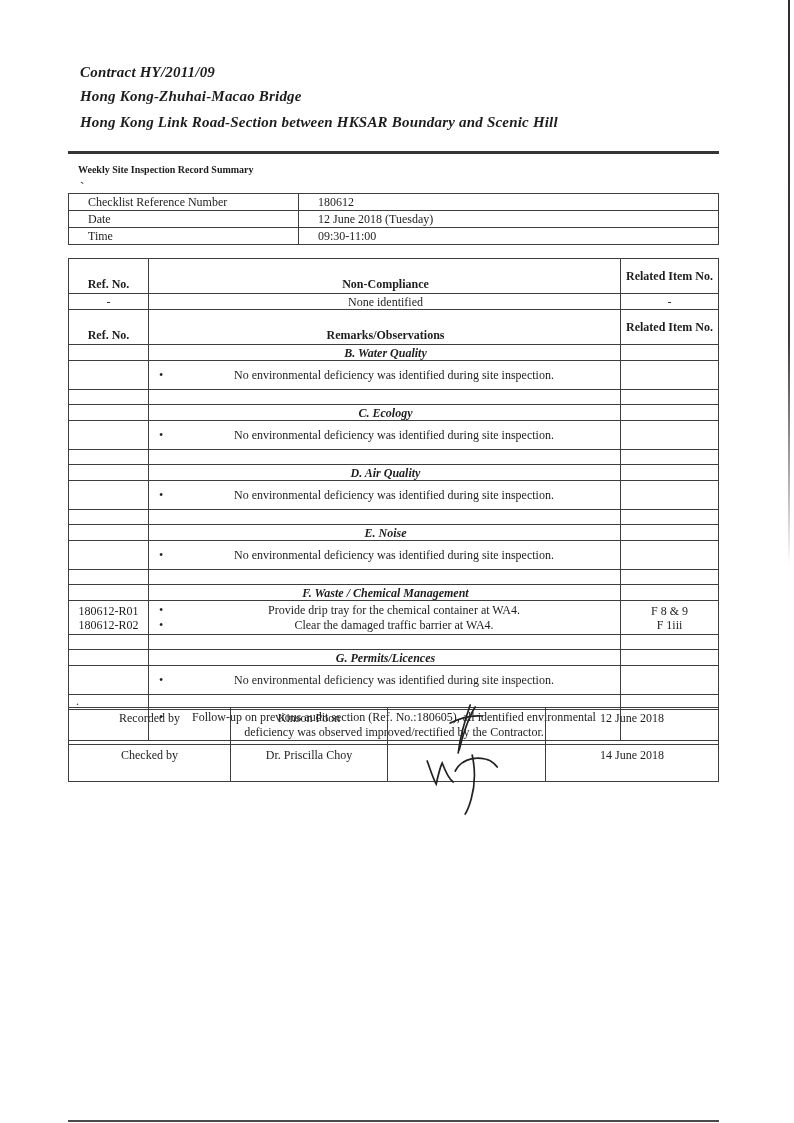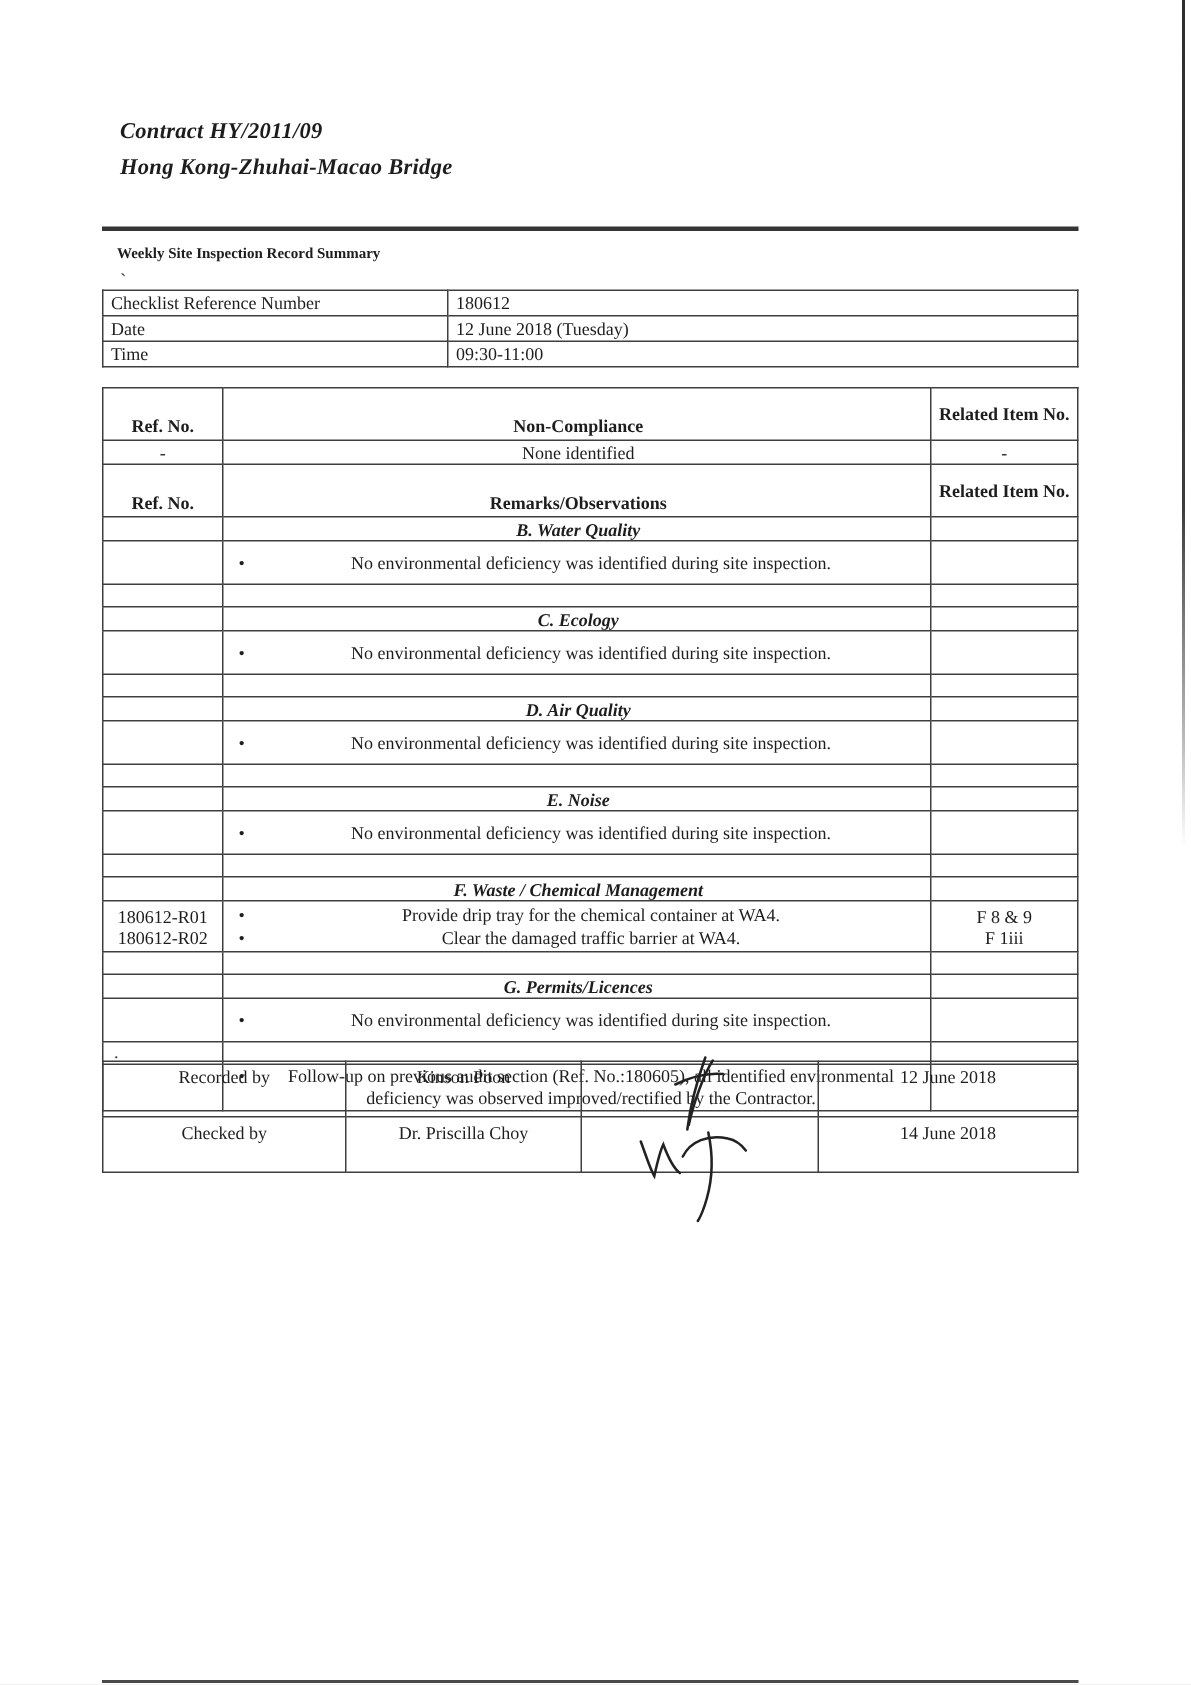--- a/index.html
+++ b/index.html
@@ -15,35 +15,35 @@
     margin: 0 auto;
   }
   
   .scan-edge {
     position: absolute;
     top: 0; left: 788px;
     width: 2px; height: 565px;
     background: linear-gradient(to bottom, #2e2e2e 0%, #3c3c3c 60%, rgba(70,70,70,0.35) 88%, rgba(70,70,70,0) 100%);
   }
   
-  .doc-header { position: absolute; top: 80px; left: 80px; }
+  .doc-header { position: absolute; top: 64px; left: 80px; }
   .contract-line { font-size: 15px; font-weight: bold; font-style: italic; letter-spacing: 0.2px; }
   .proj-line1 { margin-top: 7px; font-size: 15px; font-weight: bold; font-style: italic; letter-spacing: 0.2px; }
   .proj-line2 { margin-top: 9px;  font-size: 15px; font-weight: bold; font-style: italic; letter-spacing: 0.2px; }
   .header-rule { position: absolute; top: 151px; left: 68px; width: 651px; height: 3px; background: #353535; }
   .record-title { position: absolute; top: 164px; left: 78px; font-size: 10px; font-weight: bold; }
   .subtitle-tick { position: absolute; top: 179px; left: 80px; font-size: 13px; color: #2a2a2a; }
   .pre-dot { position: absolute; top: 694px; left: 76px; font-size: 12px; color: #333; }
 
   
   table { border-collapse: collapse; table-layout: fixed; }
   td { border: 1px solid #3e3e3e; font-size: 12px; line-height: 14px; color: #1d1d1d; padding: 0 4px; vertical-align: middle; overflow: visible; }
 
   .info-table { position: absolute; top: 193px; left: 68px; width: 650px; }
-  .info-table td { height: 17px; padding-left: 5px; }
+  .info-table td { height: 17px; padding-left: 19px; }
 
   .main-table { position: absolute; top: 258px; left: 68px; width: 650px; }
   .c-ref  { text-align: center; padding: 0 2px; }
   .c-main { text-align: center; padding-left: 6px; }
   .c-rel  { text-align: center; padding: 0 2px; }
   .hd { font-weight: bold; }
   .va-b { vertical-align: bottom; padding-bottom: 2px; }
   .sec-title { font-weight: bold; font-style: italic; }
   .bullet { position: relative; padding-left: 17px; line-height: 15px; }
   .bullet::before { content: "\2022"; position: absolute; left: 4px; }
@@ -68,20 +68,21 @@
 </style>
 </head>
 <body>
 
 <div class="page">
   <div class="scan-edge"></div>
 
   <div class="doc-header">
     <div class="contract-line">Contract HY/2011/09</div>
     <div class="proj-line1">Hong Kong-Zhuhai-Macao Bridge</div>
+    <div class="proj-line2">Hong Kong Link Road-Section between HKSAR Boundary and Scenic Hill</div>
   </div>
   <div class="header-rule"></div>
   <div class="record-title">Weekly Site Inspection Record Summary</div>
   <div class="subtitle-tick">`</div>
 
   <table class="info-table">
     <colgroup>
         <col style="width:230px">
         <col style="width:420px">
       </colgroup>

